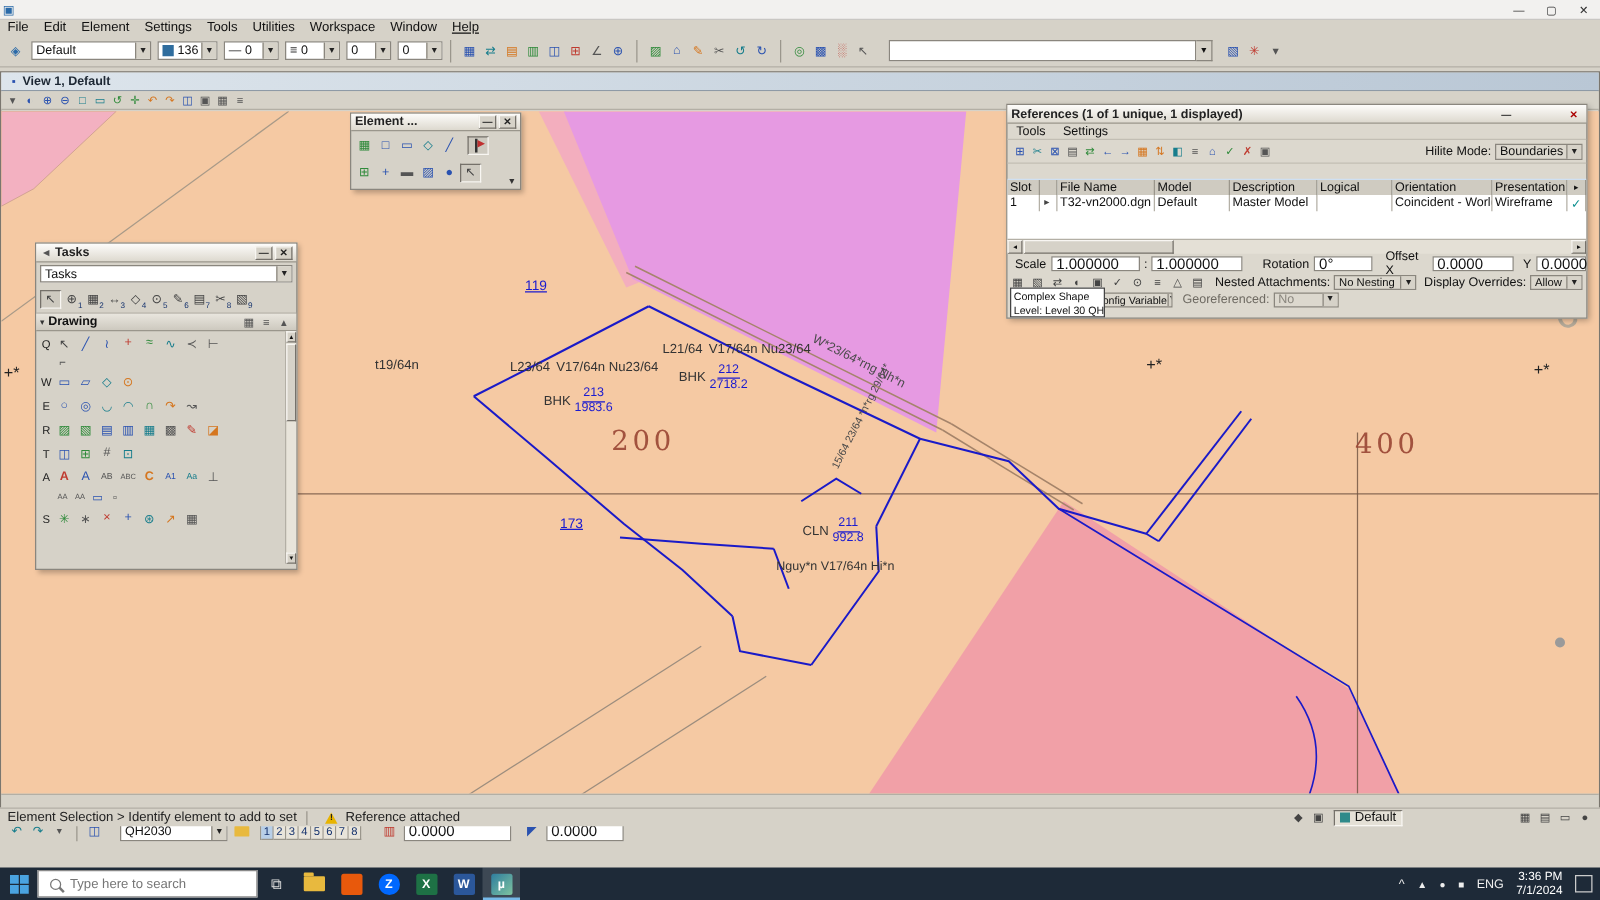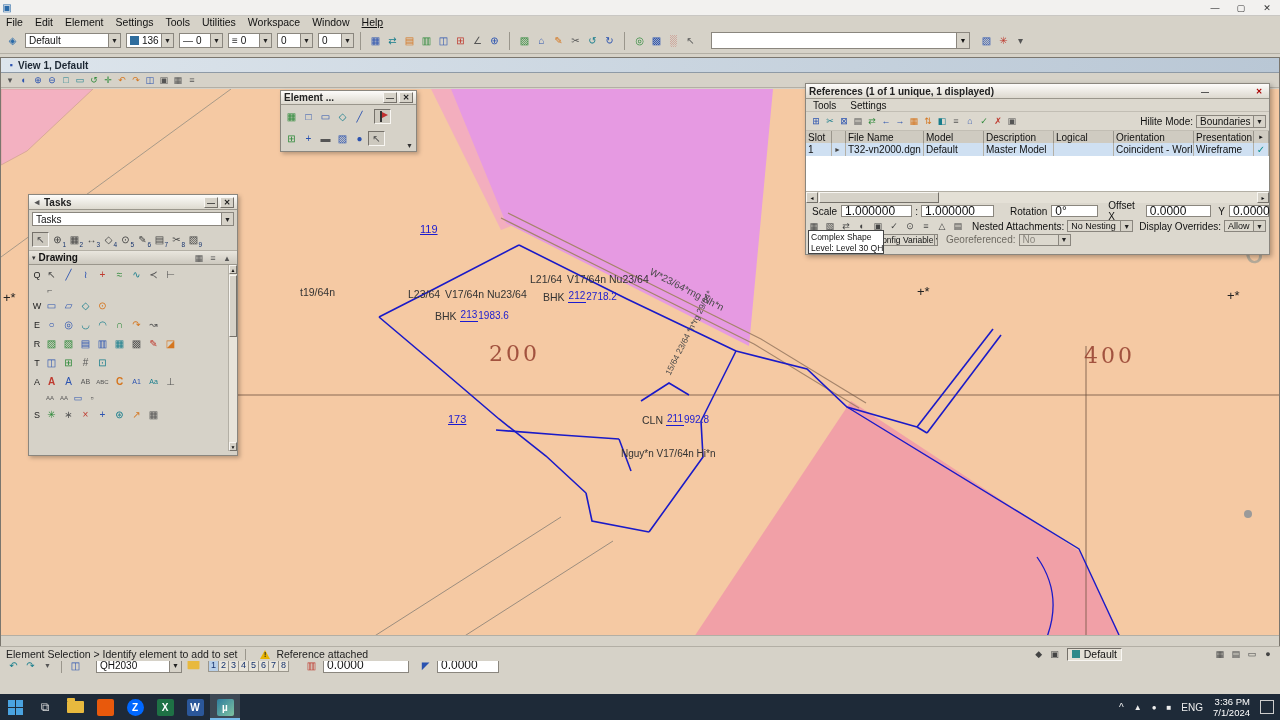--- a/index.html
+++ b/index.html
@@ -13,28 +13,28 @@
 .combo{display:flex;align-items:center;background:#fff;border:1px solid #8a867e;font-size:10px;height:15px;padding-left:3px;white-space:nowrap;}
 .combo .arw{margin-left:auto;width:12px;align-self:stretch;background:#d6d2c8;border-left:1px solid #8a867e;display:flex;align-items:center;justify-content:center;font-size:7px;color:#222;}
 .gi{display:inline-flex;align-items:center;justify-content:center;width:17px;height:15px;font-size:10px;color:#444;flex:none;}
 .gi.sm{width:14px;height:13px;font-size:9px;}
 .b{color:#2a52b0}.g{color:#2f8a3a}.r{color:#bf3a2f}.o{color:#d5761f}.t{color:#177d8c}.gy{color:#555}
 .winbtn{width:26px;height:16px;display:flex;align-items:center;justify-content:center;font-size:9px;color:#333;}
 .paneltitle{display:flex;align-items:center;background:linear-gradient(#fdfcfa,#ddd9cf);border-bottom:1px solid #9a968c;font-size:10px;font-weight:bold;color:#222;padding:0 3px;}
 .pbtn{width:14px;height:11px;display:flex;align-items:center;justify-content:center;font-size:8px;margin-left:2px;}
 .lbl{position:absolute;font-size:10.5px;color:#333;white-space:nowrap;z-index:5;}
 .bluelbl{color:#1b1bd0;text-decoration:underline;font-size:11px;}
-.frac{display:inline-flex;flex-direction:row;align-items:center;line-height:1.05;font-size:10px;color:#1b1bd0;vertical-align:middle;}
+.frac{display:inline-flex;flex-direction:column;align-items:center;line-height:1.05;font-size:10px;color:#1b1bd0;vertical-align:middle;}
 .frac .num{border-bottom:1px solid #1b1bd0;padding:0 1px;}
 .biglbl{font-family:"DejaVu Serif",serif;font-size:22px;color:#9b4836;letter-spacing:3px;opacity:.92;}
 .trow{display:flex;align-items:center;height:19px;padding-left:2px;}
 .rl{width:12px;font-size:9px;color:#222;text-align:center;flex:none;}
 .badge{position:relative;}
 .badge i{position:absolute;right:0;bottom:-1px;font-style:normal;font-size:6.5px;color:#16336e;}
-.cell{border-right:1px solid #b4b0a6;padding:0 2px;display:flex;align-items:center;height:100%;overflow:hidden;white-space:nowrap;}
+.cell{border-right:1px solid #b4b0a6;padding:0 2px;display:flex;align-items:center;height:100%;overflow:hidden;white-space:nowrap;margin-top:13px;}
 .hcell{background:#cfcbc1;border-right:1px solid #9a968c;font-size:10px;}
 .flagicon{position:relative;width:10px;height:11px;display:inline-block;}
 .flagicon::before{content:"";position:absolute;left:2px;top:0;width:2px;height:11px;background:#333;}
 .flagicon::after{content:"";position:absolute;left:4px;top:1px;border-top:3px solid transparent;border-bottom:3px solid transparent;border-left:6px solid #c03030;}
 .warn{width:0;height:0;border-left:5px solid transparent;border-right:5px solid transparent;border-bottom:9px solid #e8b400;position:relative;}
 .warn::after{content:"!";position:absolute;left:-1.5px;top:1px;font-size:7px;font-weight:bold;color:#222;}
 .mag{width:9px;height:9px;border:1.5px solid #777;border-radius:50%;position:relative;margin:0 7px 0 9px;flex:none;}
 .mag::after{content:"";position:absolute;width:5px;height:1.5px;background:#777;transform:rotate(45deg);right:-4px;bottom:-2px;}
 .winlogo{display:grid;grid-template-columns:7px 7px;grid-template-rows:7px 7px;gap:1px;}
 .winlogo i{background:#4aa3e0;}
@@ -540,20 +540,24 @@
 
   <div class="abs" style="left:0;top:694px;width:1280px;height:26px;background:#1e2a38;display:flex;align-items:center;">
     <span class="tbapp">
         <span class="winlogo">
           <i></i>
           <i></i>
           <i></i>
           <i></i>
         </span>
       </span>
+    <div style="width:176px;height:22px;background:#fff;border:1px solid #8a8a8a;display:flex;align-items:center;">
+      <span class="mag"></span>
+      <input style="border: none; outline: none; font-size: 10.5px; width: 130px; color: rgb(51, 51, 51);" placeholder="Type here to search">
+    </div>
     <span class="tbapp" style="color:#ddd;font-size:12px;">⧉</span>
     <span class="tbapp">
         <span class="folder"></span>
       </span>
     <span class="tbapp">
         <span class="appsq" style="background:#e8590c;"></span>
       </span>
     <span class="tbapp">
         <span class="appsq" style="background:#0068ff;border-radius:50%;">Z</span>
       </span>

